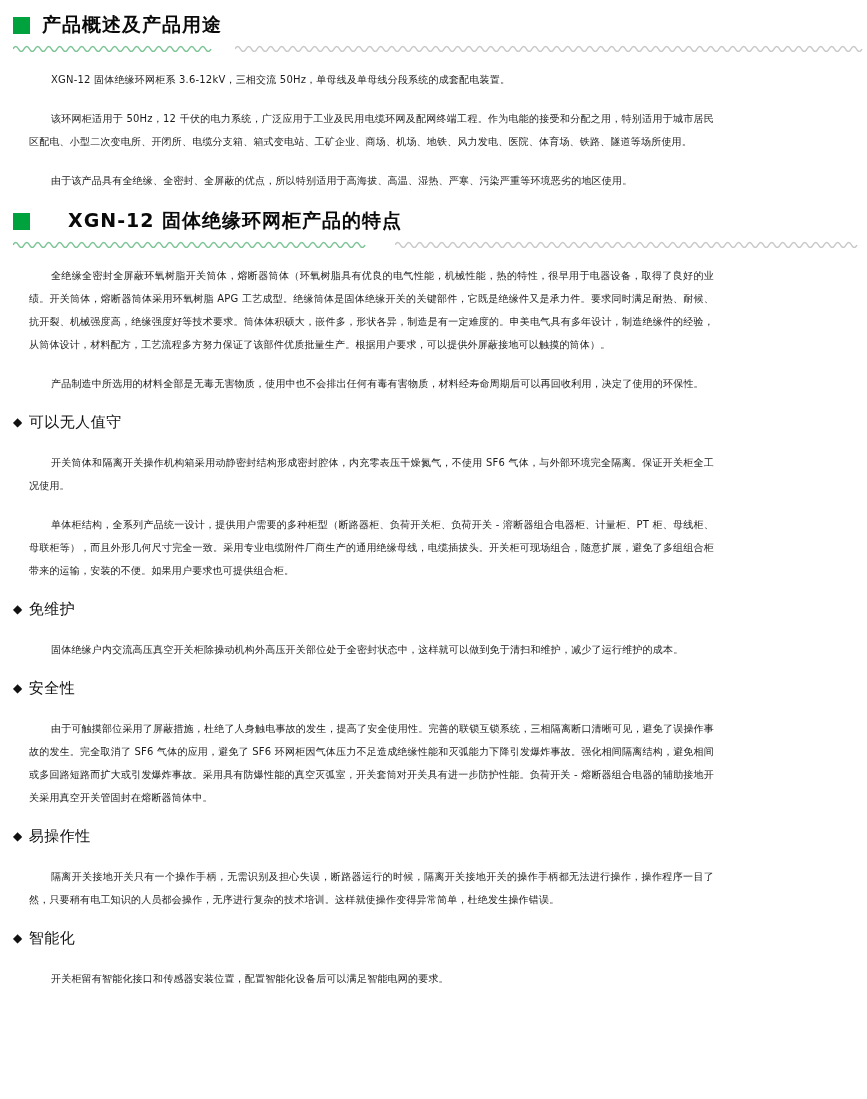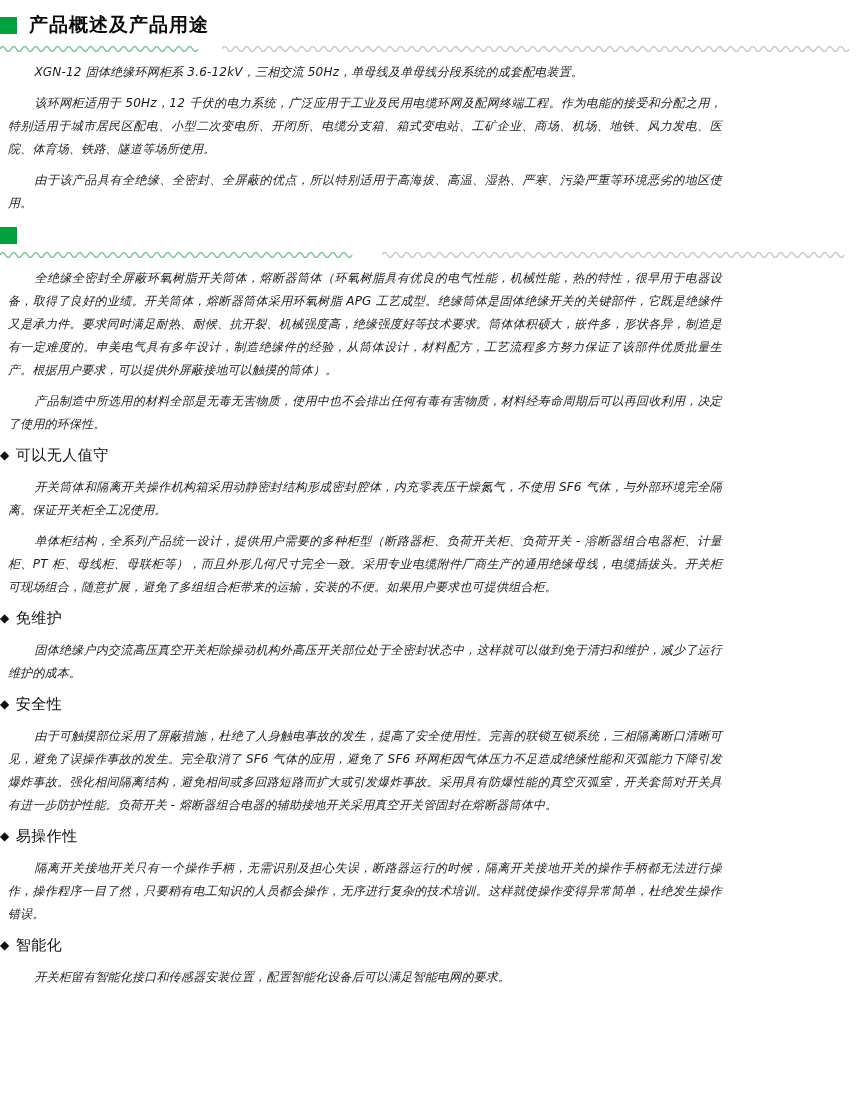--- a/index.html
+++ b/index.html
@@ -5,21 +5,21 @@
   html,body{margin:0;padding:0;background:#ffffff;}
   body{
     width:867px;height:1099px;
     font-family:"DejaVu Sans","Liberation Sans",sans-serif;
     color:#1c1c1c;
     overflow:hidden;
   }
   .page{
     width:738px;height:1099px;
     box-sizing:border-box;
-    padding:10px 8px 0 0;
+    padding:10px 8px 0 13px;
     position:relative;
     background:#ffffff;
   }
   .section-header{
     display:flex;align-items:center;
     margin-top:2px;
   }
   .sq{
     width:17px;height:17px;flex:0 0 17px;
     display:inline-block;
@@ -30,28 +30,27 @@
   }
   .gap-sm{margin-left:12px;}
   .gap-lg{margin-left:38px;}
   .wave-row{
     display:flex;align-items:center;
     height:9px;margin:5px 0 9px 0;
   }
   .wave{display:block;flex:0 0 auto;}
   .wave-spacer{flex:0 0 22px;}
   .body-para{
-    margin:8px;
-    font-size:12px;
+    margin:16px;
+    font-size:10px;
     line-height:23px;
     text-indent:2.2em;
     letter-spacing:0.2px;
     color:#1c1c1c;
     text-align:justify;
-    font-style:italic;
   }
   .feat-label{
     font-size:15px;
     line-height:23px;
     margin:2px 0 1px 0;
     color:#111111;
     letter-spacing:0.5px;
   }
   .feat-label .diamond{
     font-size:12px;
@@ -82,20 +81,21 @@
   </div>
 
   <div class="overview-block" id="overview-paras">
       <p class="body-para">XGN-12 固体绝缘环网柜系 3.6-12kV，三相交流 50Hz，单母线及单母线分段系统的成套配电装置。</p>
       <p class="body-para">该环网柜适用于 50Hz，12 千伏的电力系统，广泛应用于工业及民用电缆环网及配网终端工程。作为电能的接受和分配之用，特别适用于城市居民区配电、小型二次变电所、开闭所、电缆分支箱、箱式变电站、工矿企业、商场、机场、地铁、风力发电、医院、体育场、铁路、隧道等场所使用。</p>
       <p class="body-para">由于该产品具有全绝缘、全密封、全屏蔽的优点，所以特别适用于高海拔、高温、湿热、严寒、污染严重等环境恶劣的地区使用。</p>
     </div>
 
   <div class="section-header">
     <span class="sq" style="background: rgb(0, 162, 62);"></span>
+    <span class="h-title gap-lg">XGN-12 固体绝缘环网柜产品的特点</span>
   </div>
   <div class="wave-row">
     <svg class="wave" width="360" height="9">
         <path d="M0 6 q2.75 -5 5.5 0 q2.75 5 5.5 0 q2.75 -5 5.5 0 q2.75 5 5.5 0 q2.75 -5 5.5 0 q2.75 5 5.5 0 q2.75 -5 5.5 0 q2.75 5 5.5 0 q2.75 -5 5.5 0 q2.75 5 5.5 0 q2.75 -5 5.5 0 q2.75 5 5.5 0 q2.75 -5 5.5 0 q2.75 5 5.5 0 q2.75 -5 5.5 0 q2.75 5 5.5 0 q2.75 -5 5.5 0 q2.75 5 5.5 0 q2.75 -5 5.5 0 q2.75 5 5.5 0 q2.75 -5 5.5 0 q2.75 5 5.5 0 q2.75 -5 5.5 0 q2.75 5 5.5 0 q2.75 -5 5.5 0 q2.75 5 5.5 0 q2.75 -5 5.5 0 q2.75 5 5.5 0 q2.75 -5 5.5 0 q2.75 5 5.5 0 q2.75 -5 5.5 0 q2.75 5 5.5 0 q2.75 -5 5.5 0 q2.75 5 5.5 0 q2.75 -5 5.5 0 q2.75 5 5.5 0 q2.75 -5 5.5 0 q2.75 5 5.5 0 q2.75 -5 5.5 0 q2.75 5 5.5 0 q2.75 -5 5.5 0 q2.75 5 5.5 0 q2.75 -5 5.5 0 q2.75 5 5.5 0 q2.75 -5 5.5 0 q2.75 5 5.5 0 q2.75 -5 5.5 0 q2.75 5 5.5 0 q2.75 -5 5.5 0 q2.75 5 5.5 0 q2.75 -5 5.5 0 q2.75 5 5.5 0 q2.75 -5 5.5 0 q2.75 5 5.5 0 q2.75 -5 5.5 0 q2.75 5 5.5 0 q2.75 -5 5.5 0 q2.75 5 5.5 0 q2.75 -5 5.5 0 q2.75 5 5.5 0 q2.75 -5 5.5 0 q2.75 5 5.5 0 q2.75 -5 5.5 0 q2.75 5 5.5 0" fill="none" stroke="#7cc496" stroke-width="1.5"></path>
       </svg>
     <span class="wave-spacer"></span>
     <svg class="wave" width="466" height="9">
         <path d="M0 6 q2.75 -5 5.5 0 q2.75 5 5.5 0 q2.75 -5 5.5 0 q2.75 5 5.5 0 q2.75 -5 5.5 0 q2.75 5 5.5 0 q2.75 -5 5.5 0 q2.75 5 5.5 0 q2.75 -5 5.5 0 q2.75 5 5.5 0 q2.75 -5 5.5 0 q2.75 5 5.5 0 q2.75 -5 5.5 0 q2.75 5 5.5 0 q2.75 -5 5.5 0 q2.75 5 5.5 0 q2.75 -5 5.5 0 q2.75 5 5.5 0 q2.75 -5 5.5 0 q2.75 5 5.5 0 q2.75 -5 5.5 0 q2.75 5 5.5 0 q2.75 -5 5.5 0 q2.75 5 5.5 0 q2.75 -5 5.5 0 q2.75 5 5.5 0 q2.75 -5 5.5 0 q2.75 5 5.5 0 q2.75 -5 5.5 0 q2.75 5 5.5 0 q2.75 -5 5.5 0 q2.75 5 5.5 0 q2.75 -5 5.5 0 q2.75 5 5.5 0 q2.75 -5 5.5 0 q2.75 5 5.5 0 q2.75 -5 5.5 0 q2.75 5 5.5 0 q2.75 -5 5.5 0 q2.75 5 5.5 0 q2.75 -5 5.5 0 q2.75 5 5.5 0 q2.75 -5 5.5 0 q2.75 5 5.5 0 q2.75 -5 5.5 0 q2.75 5 5.5 0 q2.75 -5 5.5 0 q2.75 5 5.5 0 q2.75 -5 5.5 0 q2.75 5 5.5 0 q2.75 -5 5.5 0 q2.75 5 5.5 0 q2.75 -5 5.5 0 q2.75 5 5.5 0 q2.75 -5 5.5 0 q2.75 5 5.5 0 q2.75 -5 5.5 0 q2.75 5 5.5 0 q2.75 -5 5.5 0 q2.75 5 5.5 0 q2.75 -5 5.5 0 q2.75 5 5.5 0 q2.75 -5 5.5 0 q2.75 5 5.5 0 q2.75 -5 5.5 0 q2.75 5 5.5 0 q2.75 -5 5.5 0 q2.75 5 5.5 0 q2.75 -5 5.5 0 q2.75 5 5.5 0 q2.75 -5 5.5 0 q2.75 5 5.5 0 q2.75 -5 5.5 0 q2.75 5 5.5 0 q2.75 -5 5.5 0 q2.75 5 5.5 0 q2.75 -5 5.5 0 q2.75 5 5.5 0 q2.75 -5 5.5 0 q2.75 5 5.5 0 q2.75 -5 5.5 0 q2.75 5 5.5 0 q2.75 -5 5.5 0 q2.75 5 5.5 0" fill="none" stroke="#c8c8c8" stroke-width="1.5"></path>
       </svg>
   </div>

